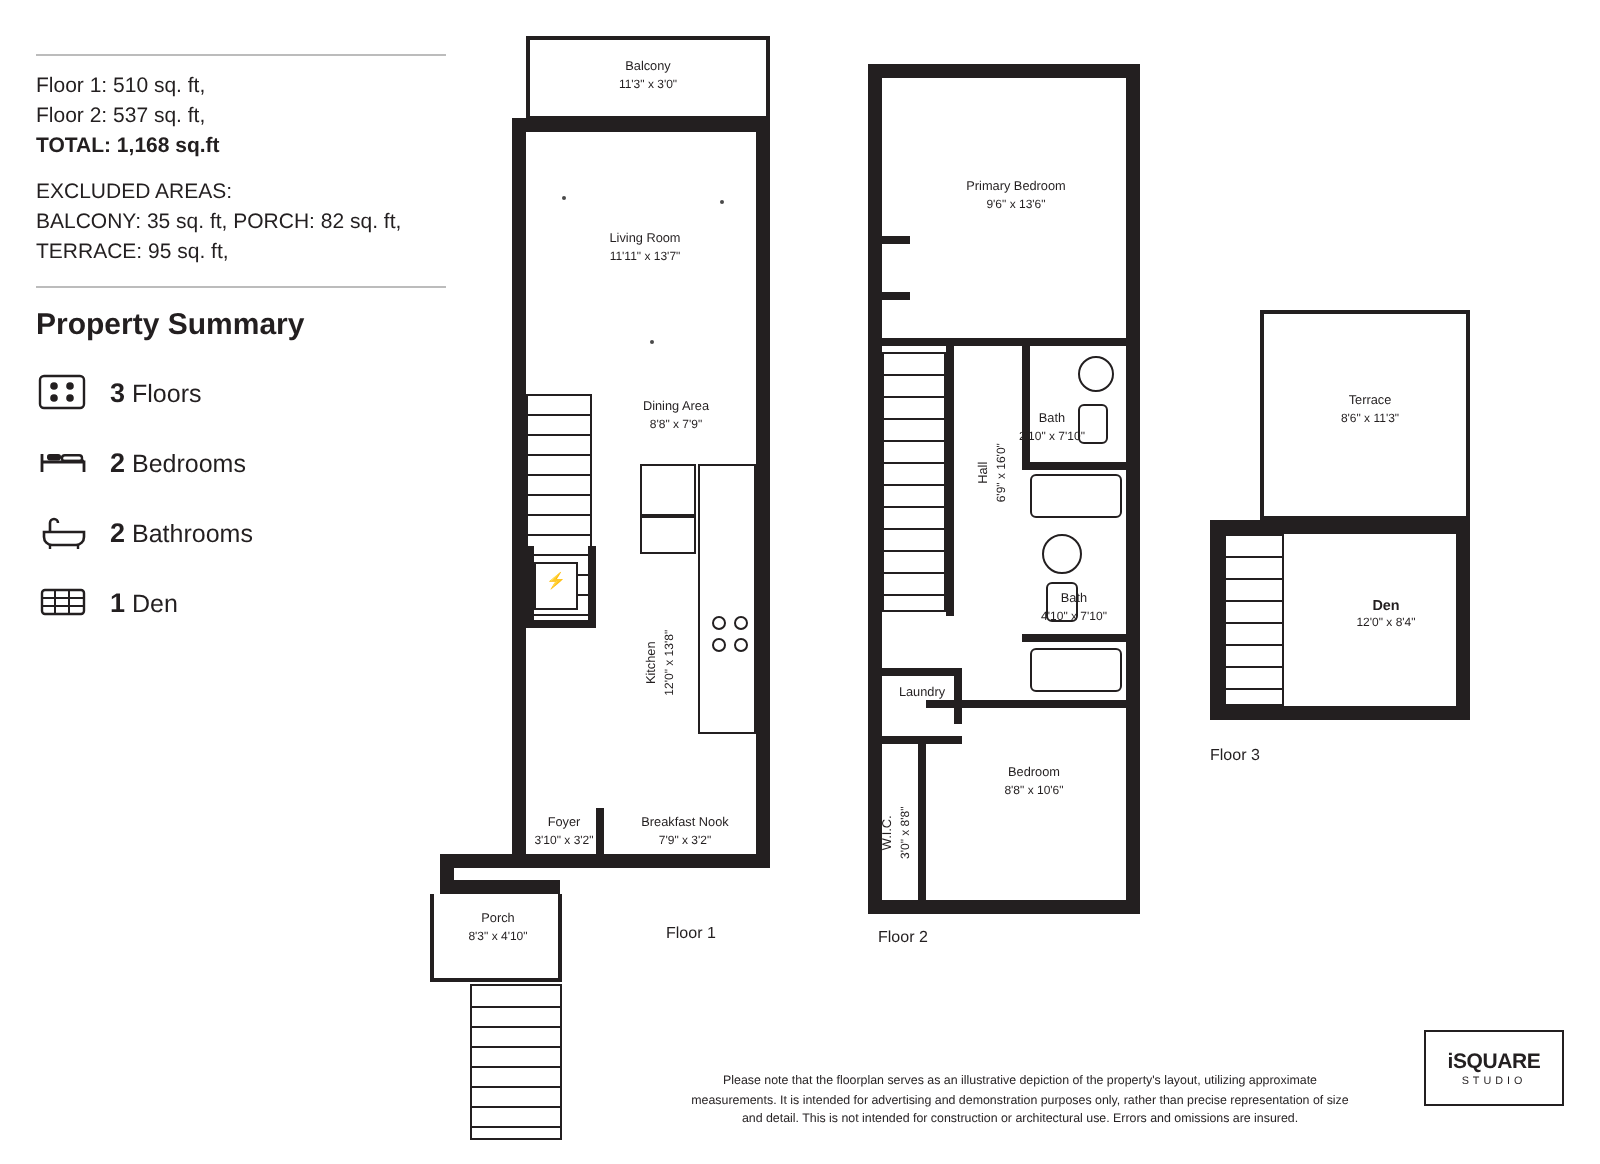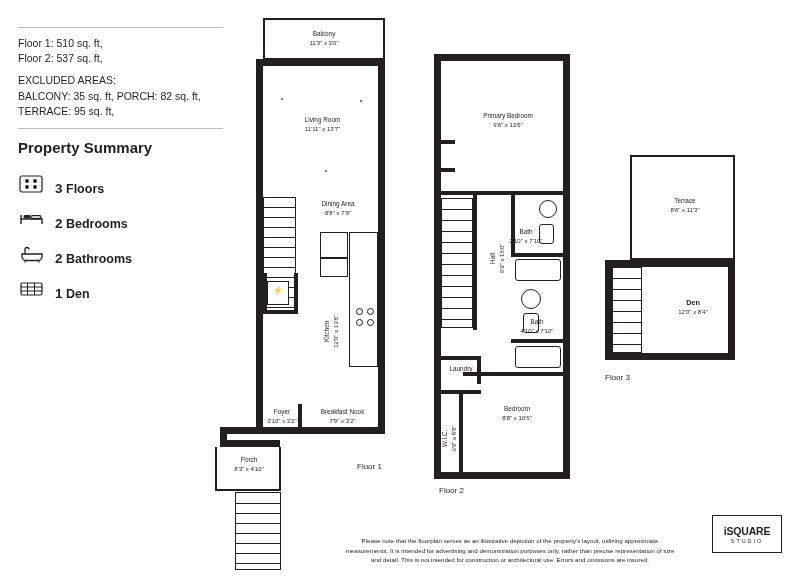--- a/index.html
+++ b/index.html
@@ -40,24 +40,23 @@
   .floor-lines { font-size: 10.5px; line-height: 1.45; }
   .floor-lines .total { font-weight: bold; }
   .excluded { font-size: 10.5px; line-height: 1.45; margin-top: 7px; }
   #summary-title {
     font-size: 15px;
     font-weight: bold;
     margin: 10px 0 10px 0;
   }
   .summary-row {
     display: flex;
-    align-items: flex-end;
+    align-items: center;
     height: 30px;
     margin-bottom: 5px;
-    font-weight: bold;
   }
   .summary-icon {
     width: 28px; height: 24px;
     margin-right: 9px;
     flex: 0 0 28px;
     display: flex; align-items: center; justify-content: center;
   }
   .summary-text { font-size: 12.5px; }
   .summary-text b { font-size: 13.5px; }
 
@@ -145,20 +144,21 @@
 <div class="stage">
 
   <div class="abs" id="info-panel">
 
 
     <hr class="rule">
 
     <div class="floor-lines">
       <div>Floor 1:  510 sq. ft,</div>
       <div>Floor 2:  537 sq. ft,</div>
+      <div class="total">TOTAL:  1,168 sq.ft</div>
     </div>
 
     <div class="excluded">
       <div>EXCLUDED AREAS:</div>
       <div>BALCONY: 35 sq. ft, PORCH: 82 sq. ft,</div>
       <div>TERRACE: 95 sq. ft,</div>
     </div>
 
     <hr class="rule">
 
@@ -306,24 +306,24 @@
     <div class="stairs" style="left:20px; top:474px; width:46px; height:78px;">
       <div class="stair-step" style="top:10px;"></div>
       <div class="stair-step" style="top:20px;"></div>
       <div class="stair-step" style="top:30px;"></div>
       <div class="stair-step" style="top:40px;"></div>
       <div class="stair-step" style="top:50px;"></div>
       <div class="stair-step" style="top:60px;"></div>
       <div class="stair-step" style="top:70px;"></div>
     </div>
 
-    <div class="floor-caption" style="left:118px; top:444px;margin-left:24px;">Floor 1</div>
+    <div class="floor-caption" style="left:118px; top:444px;">Floor 1</div>
   </div>
 
-  <div class="abs" style="left:425px; top:50px; width:150px; height:445px;">
+  <div class="abs" style="left:425px; top:28px; width:150px; height:445px;">
 
     <div class="wall" style="left:9px; top:4px; width:7px; height:425px;"></div>
     <div class="wall" style="left:138px; top:4px; width:7px; height:425px;"></div>
     <div class="wall" style="left:9px; top:4px; width:136px; height:7px;"></div>
     <div class="wall" style="left:9px; top:422px; width:136px; height:7px;"></div>
 
     <div class="label" style="left:38px; top:62px; width:90px;">
       <span class="nm">Primary Bedroom</span>
       <span class="dm">9'6" x 13'6"</span>
     </div>

